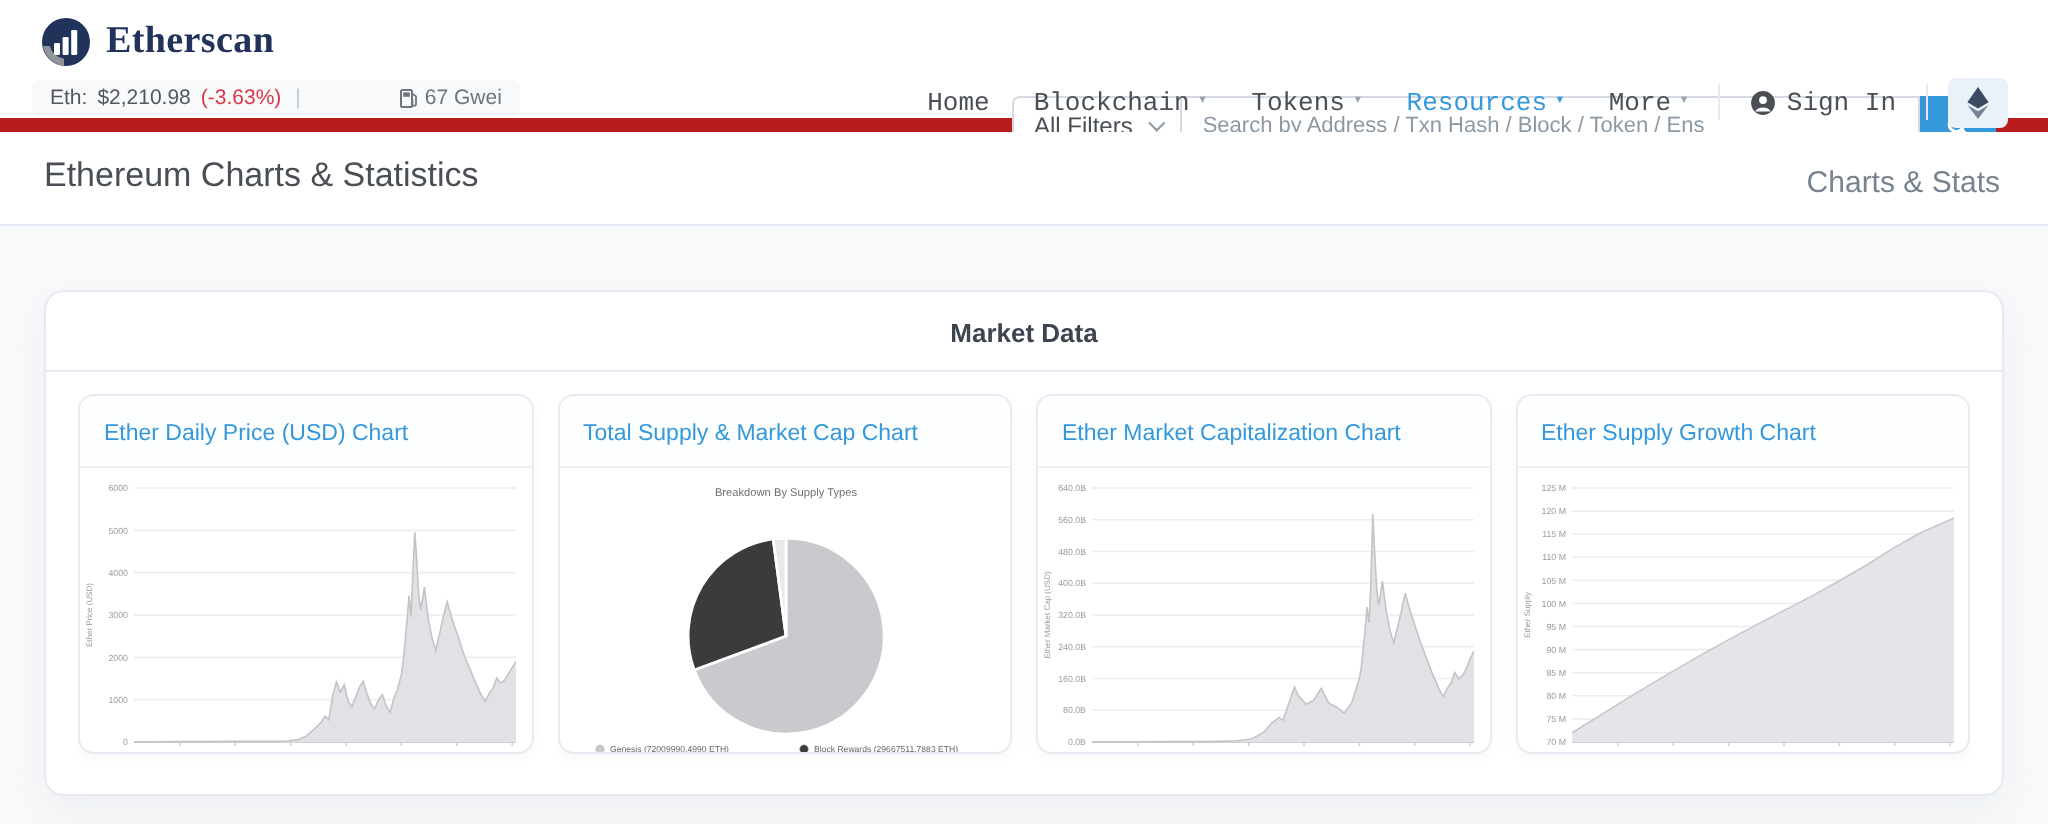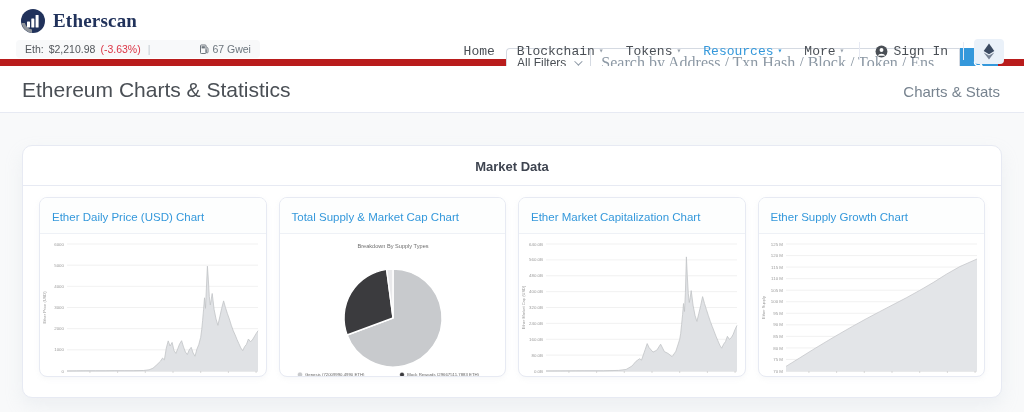--- a/index.html
+++ b/index.html
@@ -14,39 +14,39 @@
     background:#f8f9fa; border-radius:4px; padding:3px 9px; font-size:10.5px; color:#53575c; }
   .ticker .chg { color:#dc3545; }
   .ticker .sep { color:#c2c8d0; margin:0 2px; }
   .ticker .gas { color:#6c757d; display:flex; align-items:center; gap:3px;margin-left:43px; }
 
   .searchbar { position:absolute; right:26px; top:5px; width:492px; height:30px; display:flex;margin-top:43px; }
   .filter { display:flex; align-items:center; gap:8px; padding:0 10px; background:#fff;
     border:1px solid #d5dae2; border-right:none; border-radius:4px 0 0 4px; font-size:12px; color:#4a4f55; cursor:pointer; white-space:nowrap; }
   .chev { width:6px; height:6px; border-right:1.4px solid #8c98a4; border-bottom:1.4px solid #8c98a4;
     transform:rotate(45deg) translateY(-2px); }
-  .search-input { flex:1; border:1px solid #d5dae2; border-radius:0; padding:0 10px; font-size:16px;
-    color:#4a4f55; outline:none; font-family:Liberation Serif, serif; }
+  .search-input { flex:1; border:1px solid #d5dae2; border-radius:0; padding:0 10px; font-size:11px;
+    color:#4a4f55; outline:none; font-family:Liberation Sans, sans-serif; }
   .search-input::placeholder { color:#8c98a4; }
   .search-btn { width:38px; border:none; background:#3498db; border-radius:0 4px 4px 0; cursor:pointer;
     display:flex; align-items:center; justify-content:center; }
 
   .nav { position:absolute; right:20px; top:38px; height:26px; display:flex; align-items:center; font-size:13px;font-family:Liberation Mono, monospace; }
   .nav-item { display:flex; align-items:center; gap:4px; padding:0 11px; color:#4a4f55; cursor:pointer; white-space:nowrap; }
   .nav-item.active { color:#3498db; }
   .caret { font-size:8px; color:#9aa3ad; line-height:1; }
   .nav-item.active .caret { color:#3498db; }
   .vsep { width:1px; height:18px; background:#e7eaf3; margin:0 4px; }
   .signin { display:flex; align-items:center; gap:5px; padding:0 11px; cursor:pointer; }
   .eth-btn { margin-left:6px; width:30px; height:25px; background:#eaf1f9; border:none; border-radius:4px;
     display:flex; align-items:center; justify-content:center; cursor:pointer; }
 
   
   .titlebar { position:relative; height:47px; background:#fff; border-bottom:1px solid #e7eaf3; }
-  .page-title { position:absolute; left:22px; top:12px; font-size:21px; font-weight:400; color:#4a4f55; }
+  .page-title { position:absolute; left:22px; top:12px; font-size:17px; font-weight:400; color:#4a4f55; }
   .breadcrumb { position:absolute; right:24px; top:17px; font-size:15px; color:#77838f;margin-left:48px; }
 
   
   .main { padding:32px 22px 0; }
   .panel { background:#fff; border:1px solid #e7eaf3; border-radius:10px;
     box-shadow:0 8px 18px rgba(189,197,209,.18); height:253px; }
   .panel-head { padding:13px 16px 11px; font-size:13px; font-weight:bold; color:#3e4450;
     border-bottom:1px solid #e7eaf3;text-align:center; }
   .cards { display:flex; gap:12px; padding:11px 16px 0; }
   .card { width:228px; height:180px; background:#fff; border:1px solid #e7eaf3; border-radius:8px;

